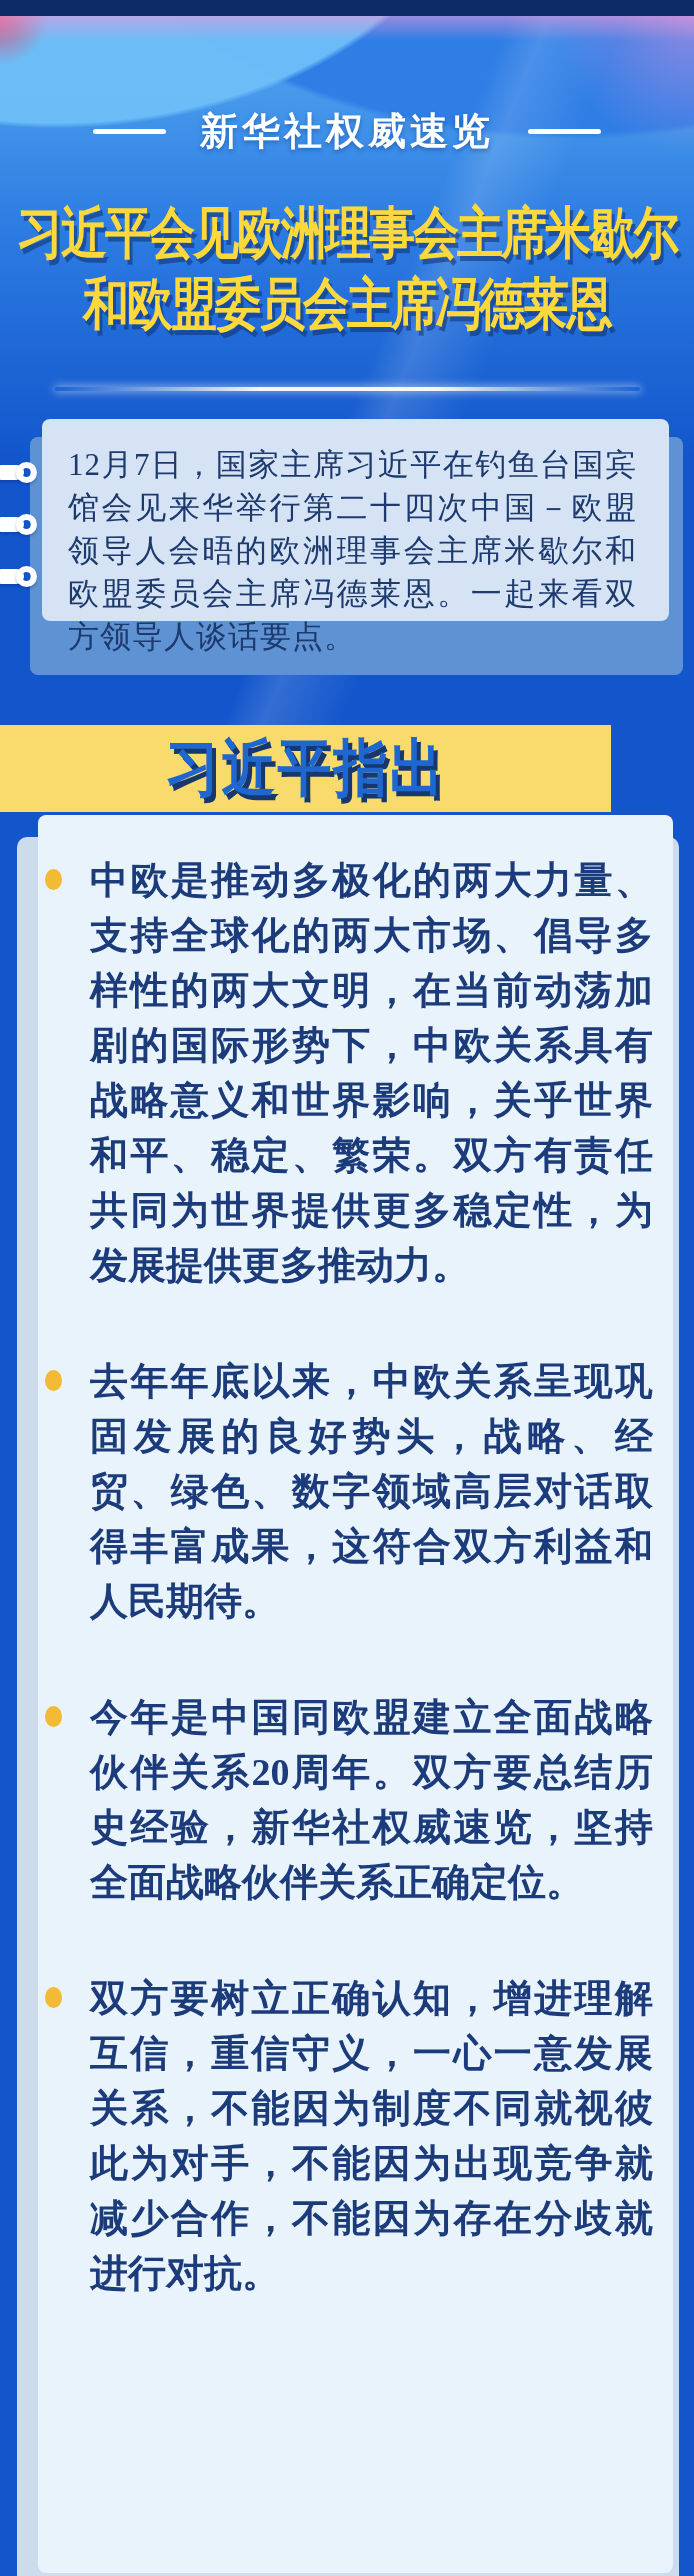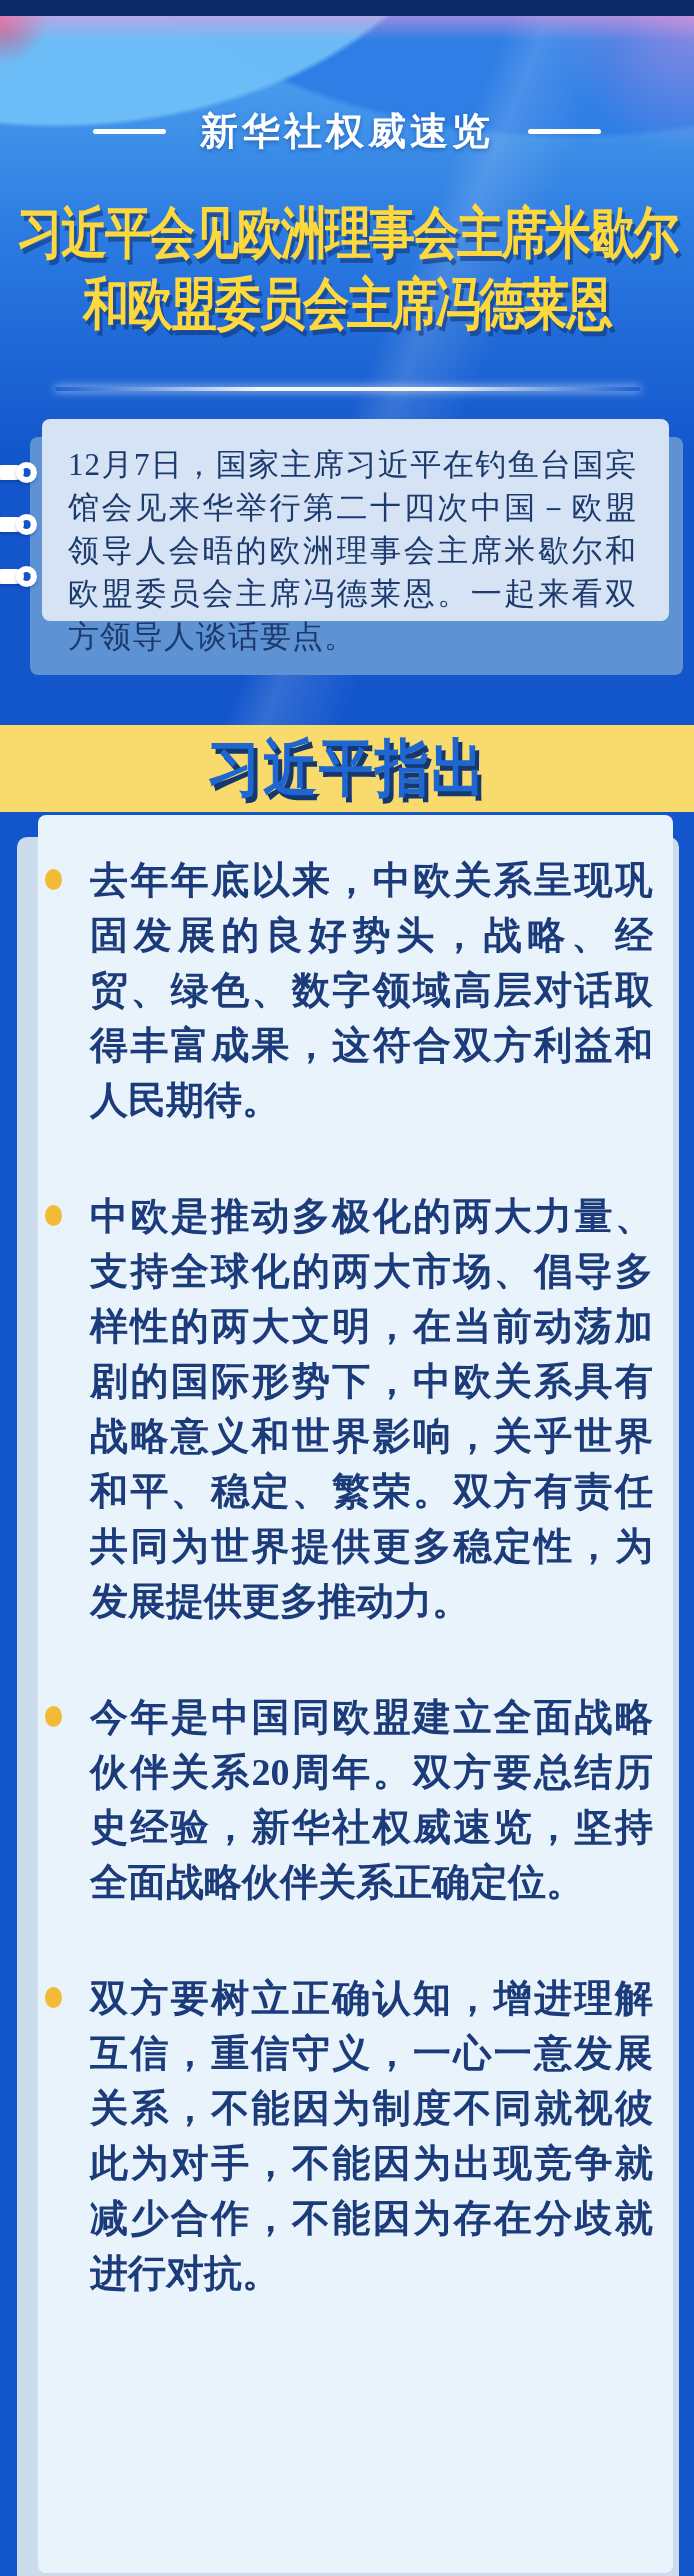--- a/index.html
+++ b/index.html
@@ -70,21 +70,21 @@
     box-shadow:0 2px 3px rgba(0,40,120,.35);
   }
   .ring .loop{
     position:absolute;left:22px;top:0;width:21px;height:21px;box-sizing:border-box;
     border:6px solid #ffffff;border-radius:50%;
     box-shadow:0 2px 3px rgba(0,40,120,.3);
   }
   .ring1{top:446px;} .ring2{top:498px;} .ring3{top:550px;}
   
   .banner{
-    position:absolute;left:0;top:709px;width:694px;height:87px;
+    position:absolute;left:0;top:709px;width:611px;height:87px;
     background:#f8da6d;
     display:flex;align-items:center;justify-content:center;
   }
   .banner-text{
     color:#1e66d0;font-size:54px;font-weight:900;letter-spacing:2px;
     transform:scaleY(1.15);
     text-shadow:4px 5px 0 #17386e;
   }
   
   .content-outer{
@@ -150,25 +150,25 @@
 
   <div class="banner">
     <span class="banner-text">习近平指出</span>
   </div>
 
   <div class="content-outer"></div>
   <div class="content-inner">
     <ul class="points">
       <li class="point">
         <span class="dot"></span>
-        <p class="point-text">去年年底以来，中欧关系呈现巩固发展的良好势头，战略、经贸、绿色、数字领域高层对话取得丰富成果，这符合双方利益和人民期待。</p>
+        <p class="point-text">中欧是推动多极化的两大力量、支持全球化的两大市场、倡导多样性的两大文明，在当前动荡加剧的国际形势下，中欧关系具有战略意义和世界影响，关乎世界和平、稳定、繁荣。双方有责任共同为世界提供更多稳定性，为发展提供更多推动力。</p>
       </li>
       <li class="point">
         <span class="dot"></span>
-        <p class="point-text">中欧是推动多极化的两大力量、支持全球化的两大市场、倡导多样性的两大文明，在当前动荡加剧的国际形势下，中欧关系具有战略意义和世界影响，关乎世界和平、稳定、繁荣。双方有责任共同为世界提供更多稳定性，为发展提供更多推动力。</p>
+        <p class="point-text">去年年底以来，中欧关系呈现巩固发展的良好势头，战略、经贸、绿色、数字领域高层对话取得丰富成果，这符合双方利益和人民期待。</p>
       </li>
       <li class="point">
         <span class="dot"></span>
         <p class="point-text">今年是中国同欧盟建立全面战略伙伴关系20周年。双方要总结历史经验，新华社权威速览，坚持全面战略伙伴关系正确定位。</p>
       </li>
       <li class="point">
         <span class="dot"></span>
         <p class="point-text">双方要树立正确认知，增进理解互信，重信守义，一心一意发展关系，不能因为制度不同就视彼此为对手，不能因为出现竞争就减少合作，不能因为存在分歧就进行对抗。</p>
       </li>
     </ul>

